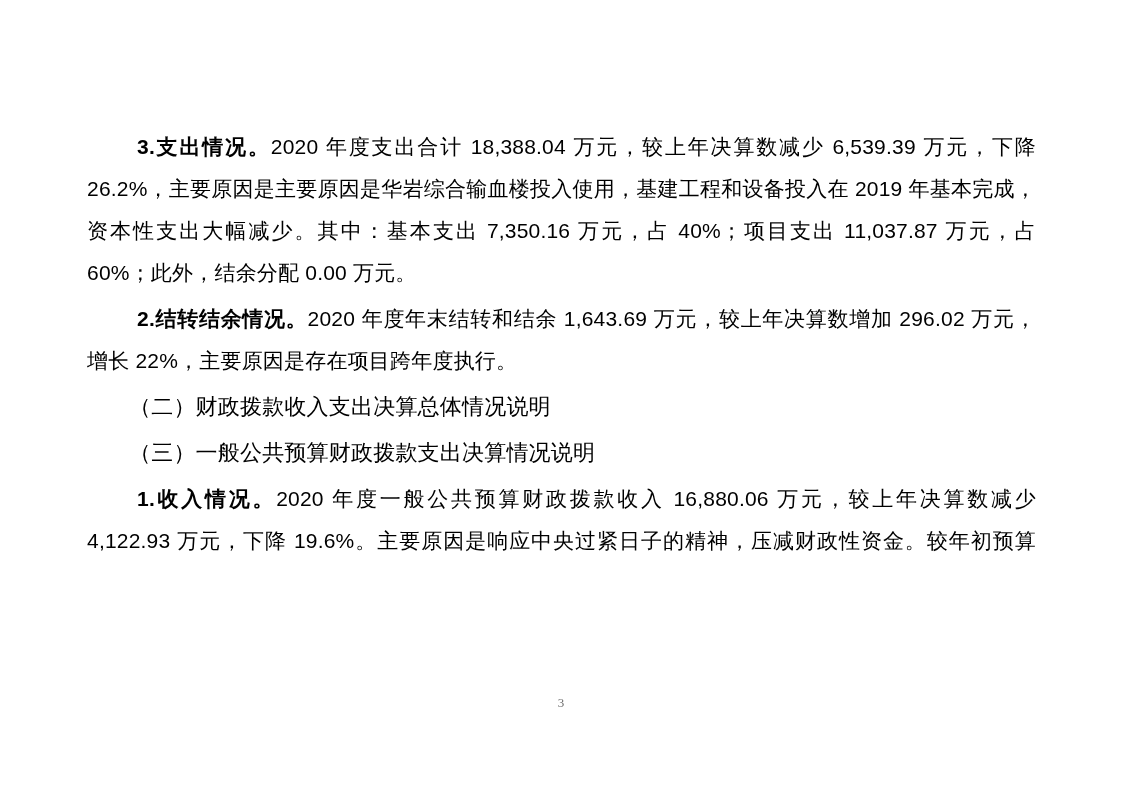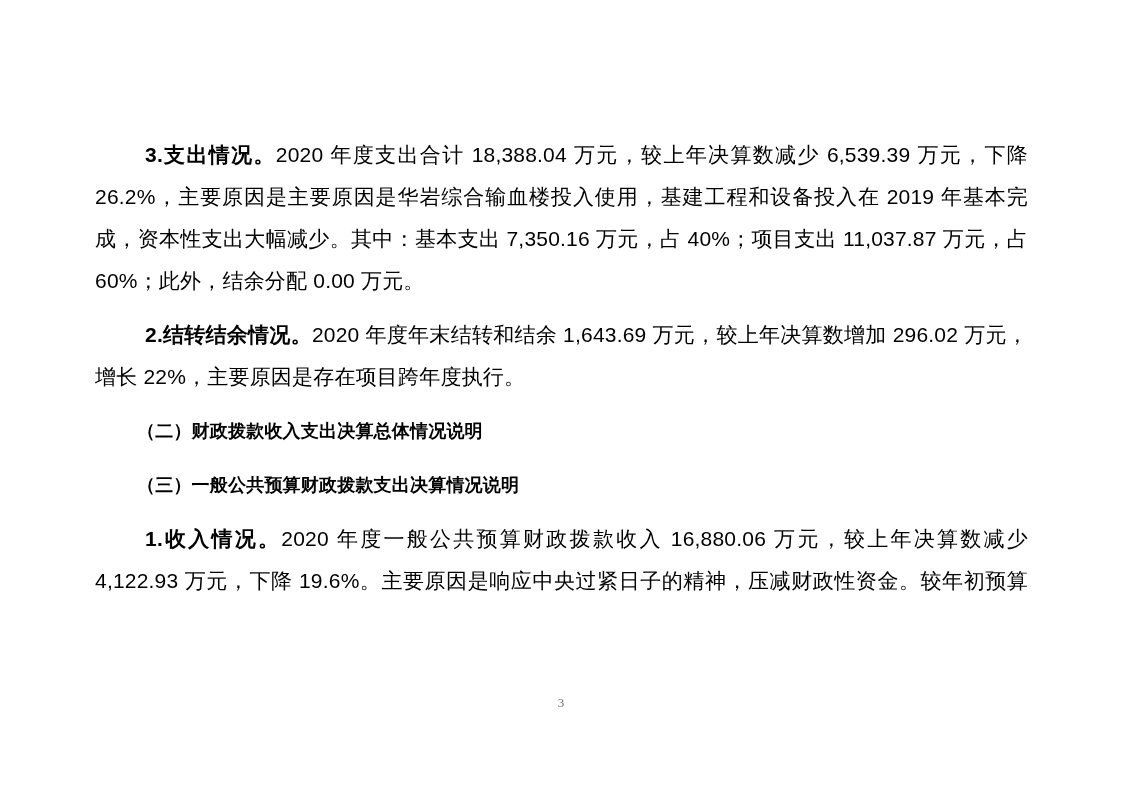--- a/index.html
+++ b/index.html
@@ -15,39 +15,39 @@
     position: relative;
     overflow: hidden;
   }
   .page-content {
     position: absolute;
     left: 83px;
     top: 122px;
     width: 957px;
   }
   .para {
-    margin: 12px;
+    margin: 4px;
     font-size: 21px;
     line-height: 42px;
     text-align: justify;
     text-justify: inter-ideograph;
     letter-spacing: 0.2px;
   }
   .para.body-indent {
     text-indent: 50px;
   }
   .para.body-indent-wide {
     text-indent: 72px;
   }
   .para.last-line-justified {
     text-align-last: justify;
   }
   .para.sub-heading {
-    font-weight: bold;
-    font-size: 18px;
+    font-weight: normal;
+    font-size: 22px;
     text-indent: 42px;
     text-align: right;
     text-align-last: left;
     line-height: 42px;
   }
   .lead-bold {
     font-weight: bold;
   }
   .footer-page-num {
     position: absolute;

